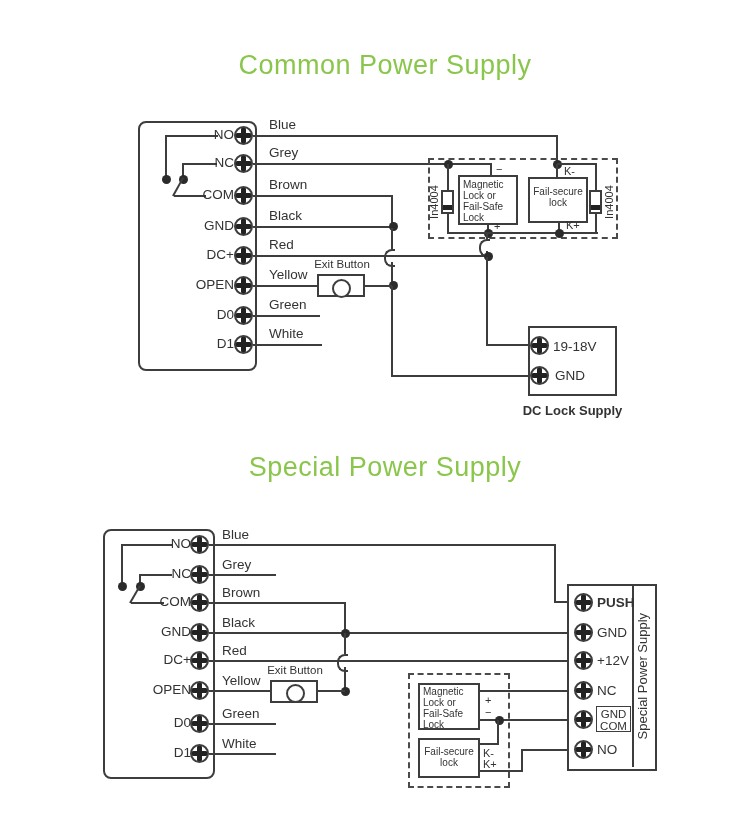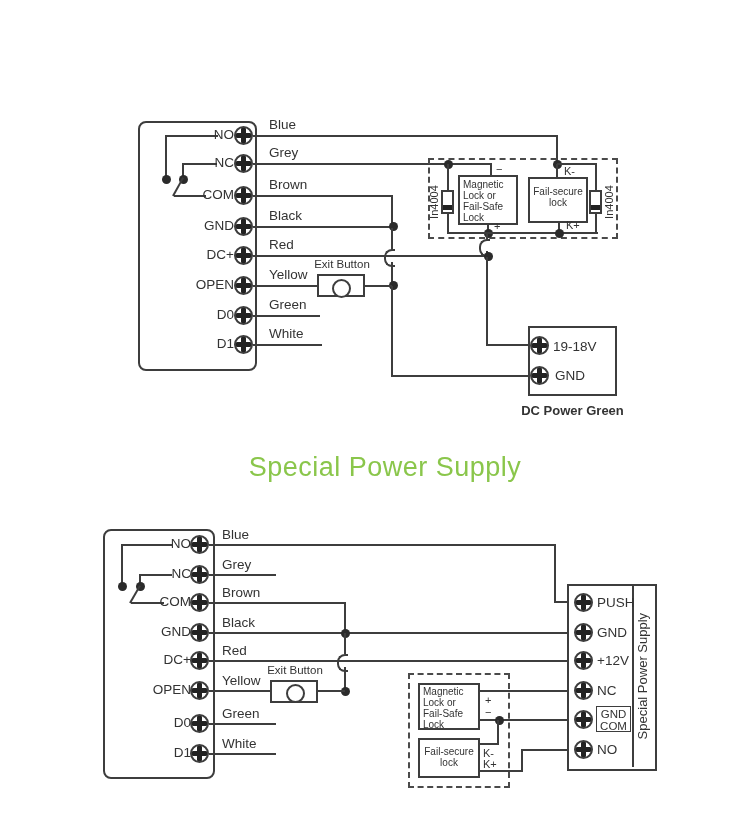--- a/index.html
+++ b/index.html
@@ -30,20 +30,21 @@
   .diode{position:absolute;width:9px;height:20px;border:2px solid var(--ln);background:#fff;}
   .diode::after{content:"";position:absolute;left:0;right:0;bottom:2px;height:5px;background:#222;}
   .circ{position:absolute;width:15px;height:15px;border:2px solid var(--ln);border-radius:50%;background:#fff;}
   .cap{font-weight:bold;font-size:13px;}
 </style>
 </head>
 <body>
 
 <div class="canvas">
 
+  <div class="title" style="left:135px;top:50px;width:500px;color:#8AC64B;">Common Power Supply</div>
 
   <div class="box rbox" style="left:138px;top:121px;width:115px;height:246px;"></div>
 
   <div class="h" style="left:166px;top:135px;width:52px;"></div>
   <div class="v" style="left:165px;top:135px;height:45px;"></div>
   <div class="dot" style="left:162px;top:175px;"></div>
   <div class="h" style="left:183px;top:163px;width:34px;"></div>
   <div class="v" style="left:182px;top:163px;height:17px;"></div>
   <div class="dot" style="left:179px;top:175px;"></div>
   <div class="h" style="left:174px;top:195px;width:32px;"></div>
@@ -142,21 +143,21 @@
   <div class="v" style="left:486px;top:251px;height:6px;"></div>
   <div class="dot" style="left:484px;top:252px;"></div>
   <div class="v" style="left:486px;top:257px;height:88px;"></div>
   <div class="h" style="left:486px;top:344px;width:46px;"></div>
 
   <div class="box" style="left:528px;top:326px;width:85px;height:66px;"></div>
   <div class="screw" style="left:530px;top:336px;"></div>
   <div class="lbl" style="left:553px;top:340px;">19-18V</div>
   <div class="screw" style="left:530px;top:366px;"></div>
   <div class="lbl" style="left:555px;top:369px;">GND</div>
-  <div class="lbl cap" style="left:515px;top:404px;width:115px;text-align:center;">DC Power Green</div>
+  <div class="lbl cap" style="left:515px;top:404px;width:115px;text-align:center;">DC Lock Supply</div>
 
   <div class="title" style="left:135px;top:452px;width:500px;color:#8AC64B;">Special Power Supply</div>
 
   <div class="box rbox" style="left:103px;top:529px;width:108px;height:246px;"></div>
 
   <div class="h" style="left:122px;top:544px;width:50px;"></div>
   <div class="v" style="left:121px;top:544px;height:43px;"></div>
   <div class="dot" style="left:118px;top:582px;"></div>
   <div class="h" style="left:140px;top:574px;width:32px;"></div>
   <div class="v" style="left:139px;top:574px;height:13px;"></div>
@@ -236,21 +237,21 @@
   <div class="h" style="left:480px;top:770px;width:43px;"></div>
   <div class="lbl sm" style="left:483px;top:758px;">K+</div>
   <div class="v" style="left:521px;top:749px;height:22px;"></div>
   <div class="h" style="left:521px;top:749px;width:54px;"></div>
 
   <div class="box" style="left:567px;top:584px;width:86px;height:183px;"></div>
   <div class="v" style="left:632px;top:586px;height:181px;"></div>
   <div class="lbl rot" style="left:558px;top:669px;width:170px;text-align:center;font-size:13px;">Special Power Supply</div>
 
   <div class="screw" style="left:574px;top:593px;"></div>
-  <div class="lbl" style="left:597px;top:596px;">PUSH</div>
+  <div class="lbl" style="left:597px;top:596px;font-weight:bold;">PUSH</div>
   <div class="screw" style="left:574px;top:623px;"></div>
   <div class="lbl" style="left:597px;top:626px;">GND</div>
   <div class="screw" style="left:574px;top:651px;"></div>
   <div class="lbl" style="left:597px;top:654px;">+12V</div>
   <div class="screw" style="left:574px;top:681px;"></div>
   <div class="lbl" style="left:597px;top:684px;">NC</div>
   <div class="screw" style="left:574px;top:710px;"></div>
   <div class="box" style="left:596px;top:706px;width:33px;height:24px;border-width:1.8px;">
     <div style="font-size:11.5px;line-height:12px;text-align:center;padding-top:1px;">
       <div>GND</div>

